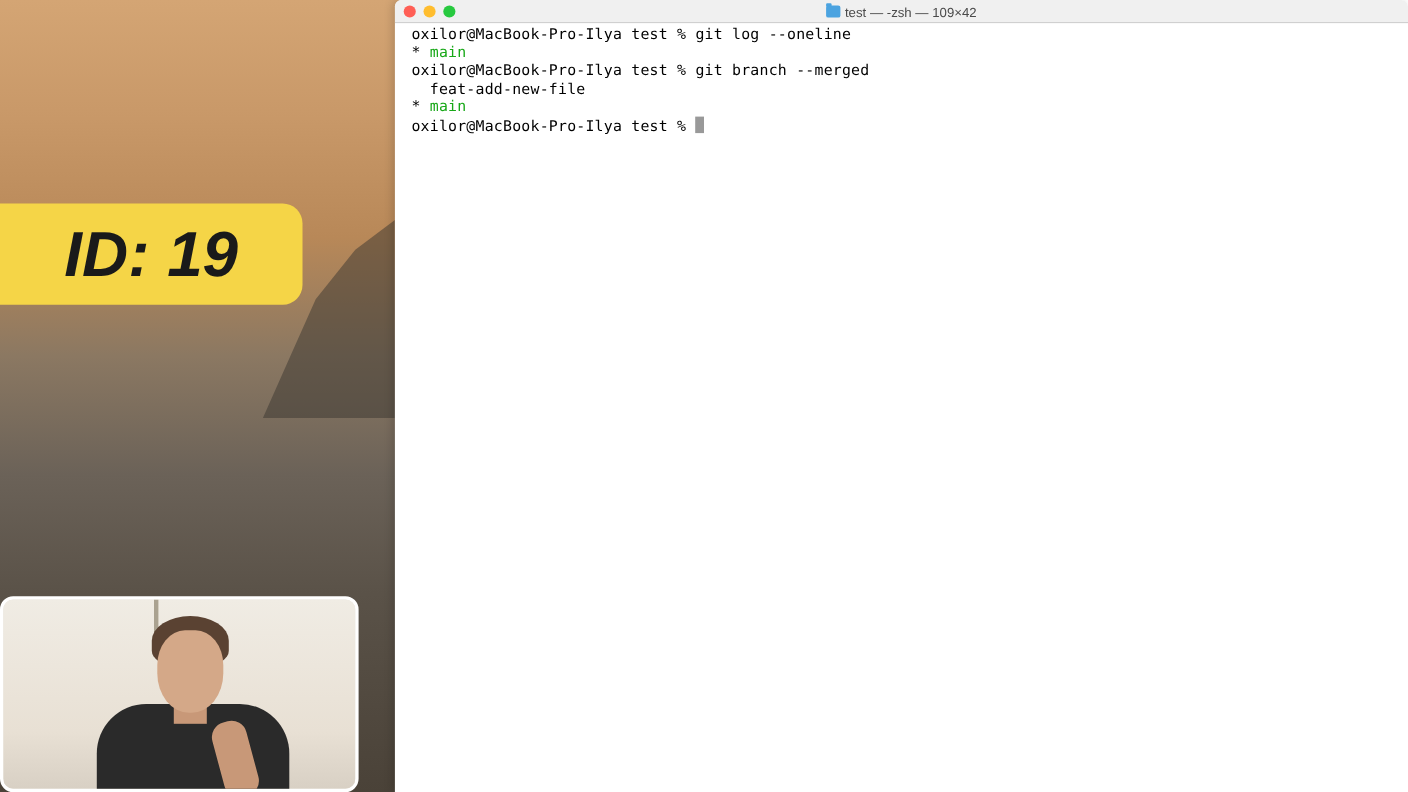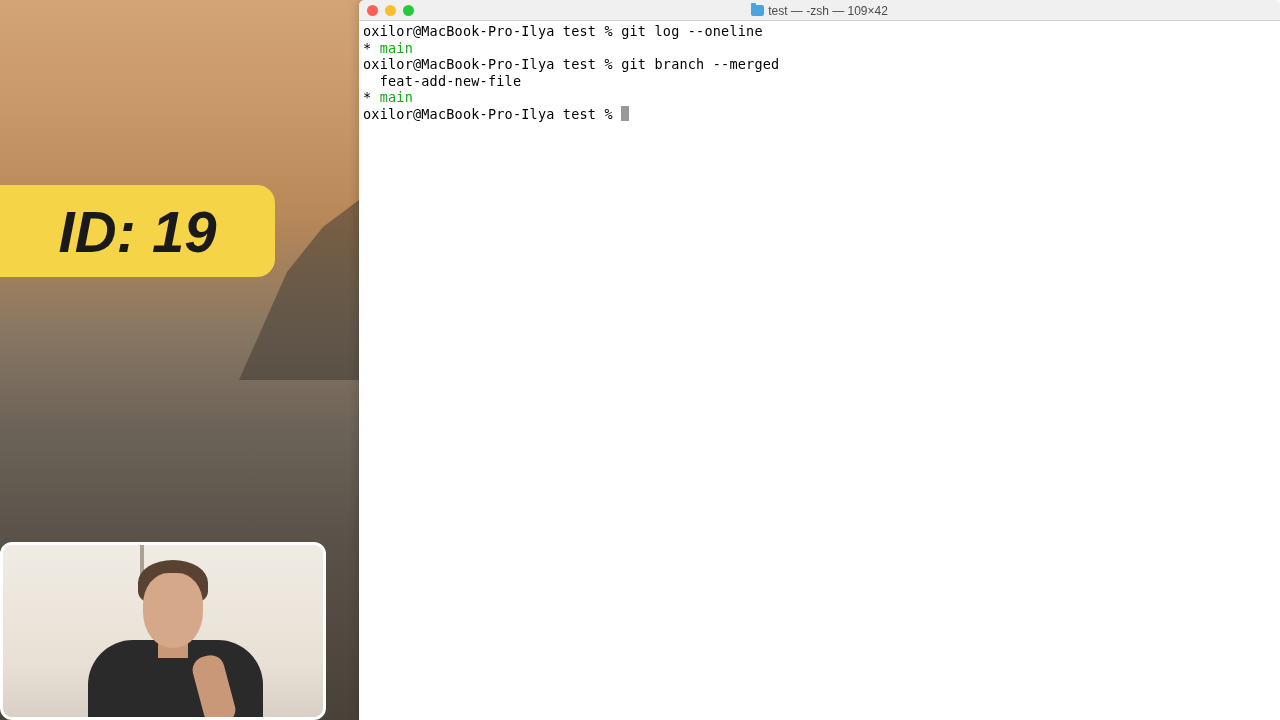--- a/index.html
+++ b/index.html
@@ -98,21 +98,21 @@
   .terminal-body {
     padding: 2px 4px;
     font-family: "SF Mono", Menlo, Monaco, monospace;
     font-size: 13.5px;
     line-height: 16.5px;
     color: #000;
     white-space: pre;
     letter-spacing: 0.2px;
   }
   
-  .term-line { display: block; }
+  .term-line { display: block; margin-left: 11px; }
   .prompt { color: #000; }
   .green { color: #18a818; }
   .cursor {
     display: inline-block;
     width: 8px;
     height: 15px;
     background: #999;
     vertical-align: -2px;
   }
   

